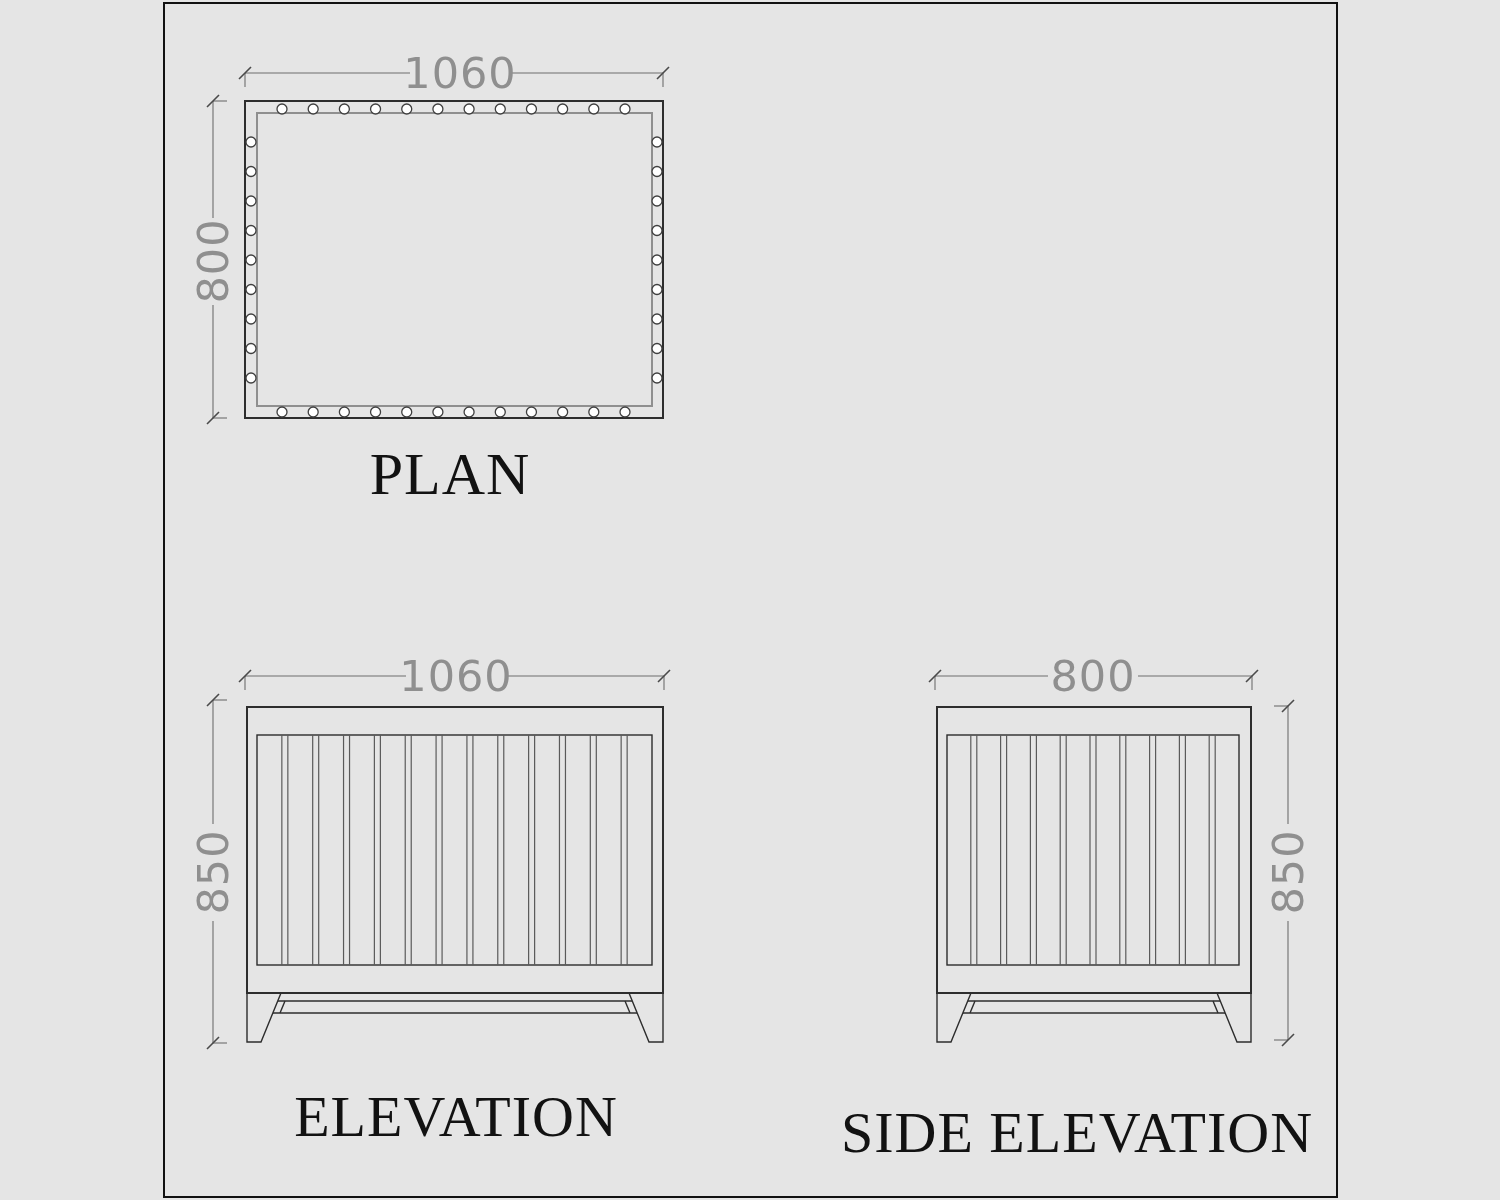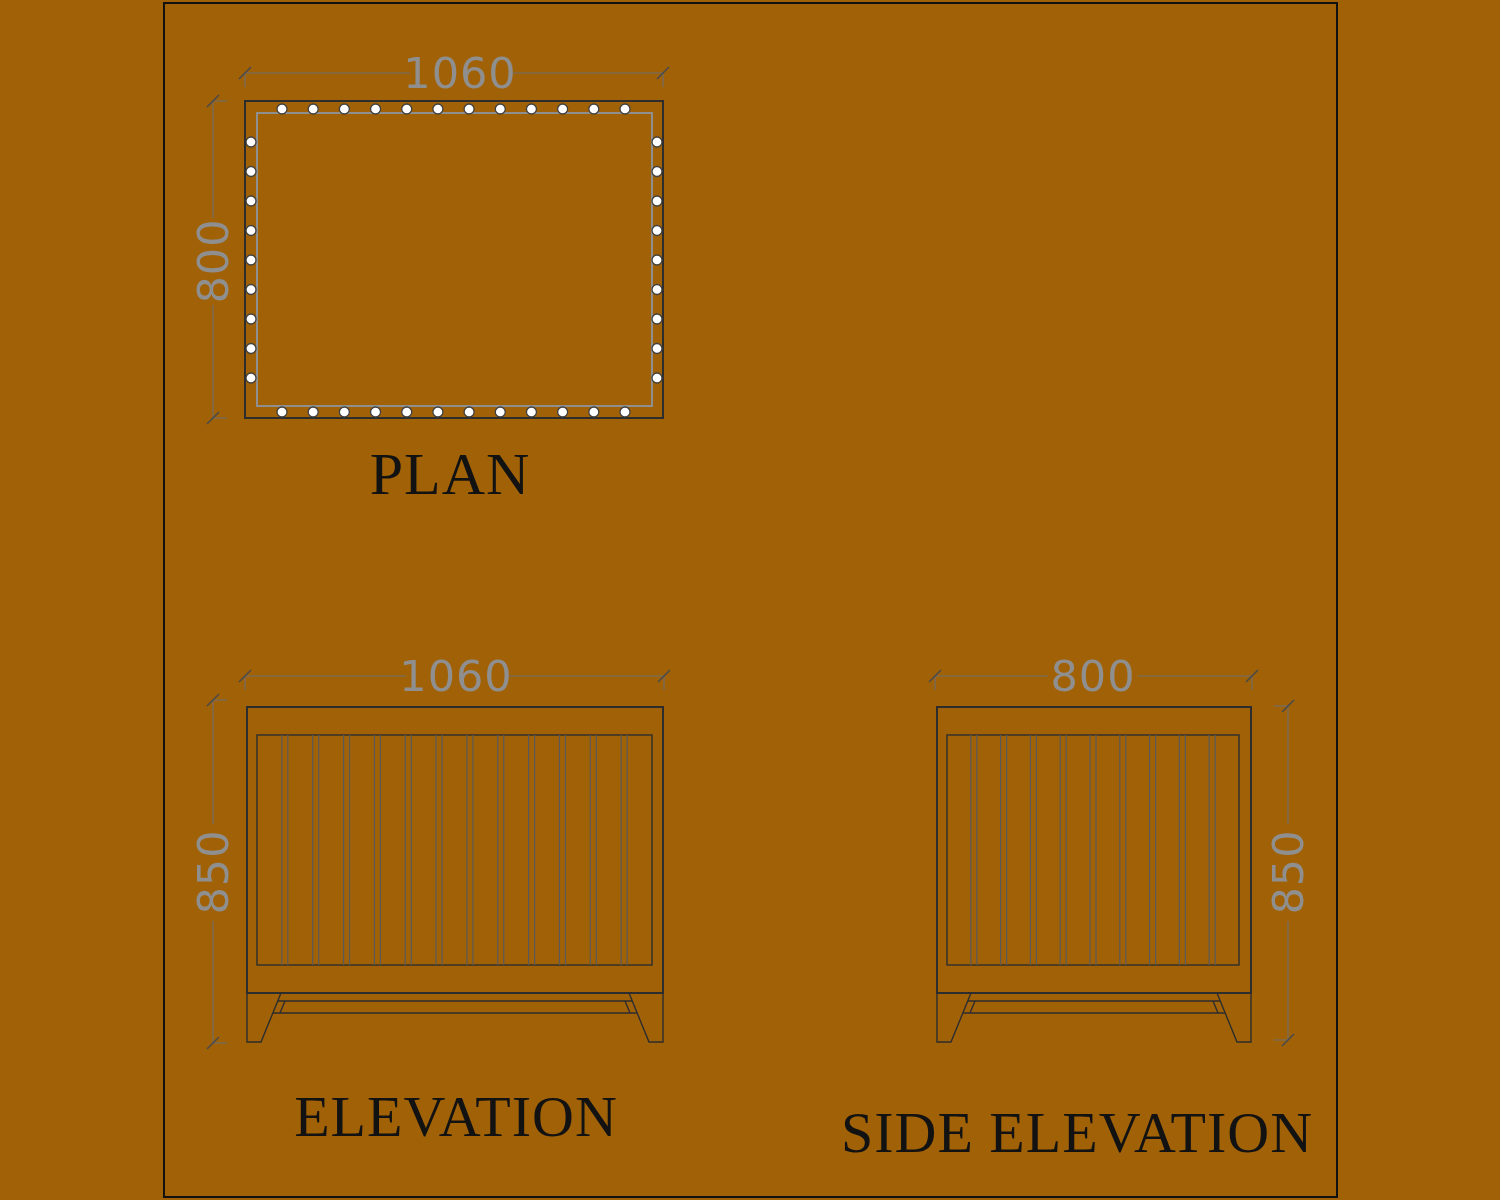--- a/index.html
+++ b/index.html
@@ -1,16 +1,16 @@
 <!DOCTYPE html>
 <html><head>
 <meta charset="utf-8">
 <style>
   html,body{margin:0;padding:0;background:#ffffff;}
-  #page{position:relative;width:1500px;height:1200px;background:#a16207;overflow:hidden;
+  #page{position:relative;width:1500px;height:1200px;background:#e5e5e5;overflow:hidden;
         font-family:"Liberation Sans",sans-serif;}
   svg{position:absolute;left:0;top:0;}
   .objline{stroke:#2d2d2d;stroke-width:2;fill:none;}
   .thinline{stroke:#2d2d2d;stroke-width:1.4;fill:none;}
   .grayline{stroke:#8f8f8f;stroke-width:2;fill:none;}
   .gapline{stroke:#5a5a5a;stroke-width:1.2;fill:none;}
   .dimline{stroke:#6e6e6e;stroke-width:1.1;fill:none;}
   .tick{stroke:#4a4a4a;stroke-width:1.6;fill:none;}
   .fastener{stroke:#3f3f3f;stroke-width:1.3;fill:#ffffff;}
   .dimtext{font-family:"DejaVu Sans",sans-serif;font-size:43px;fill:#8f8f8f;letter-spacing:1px;}

